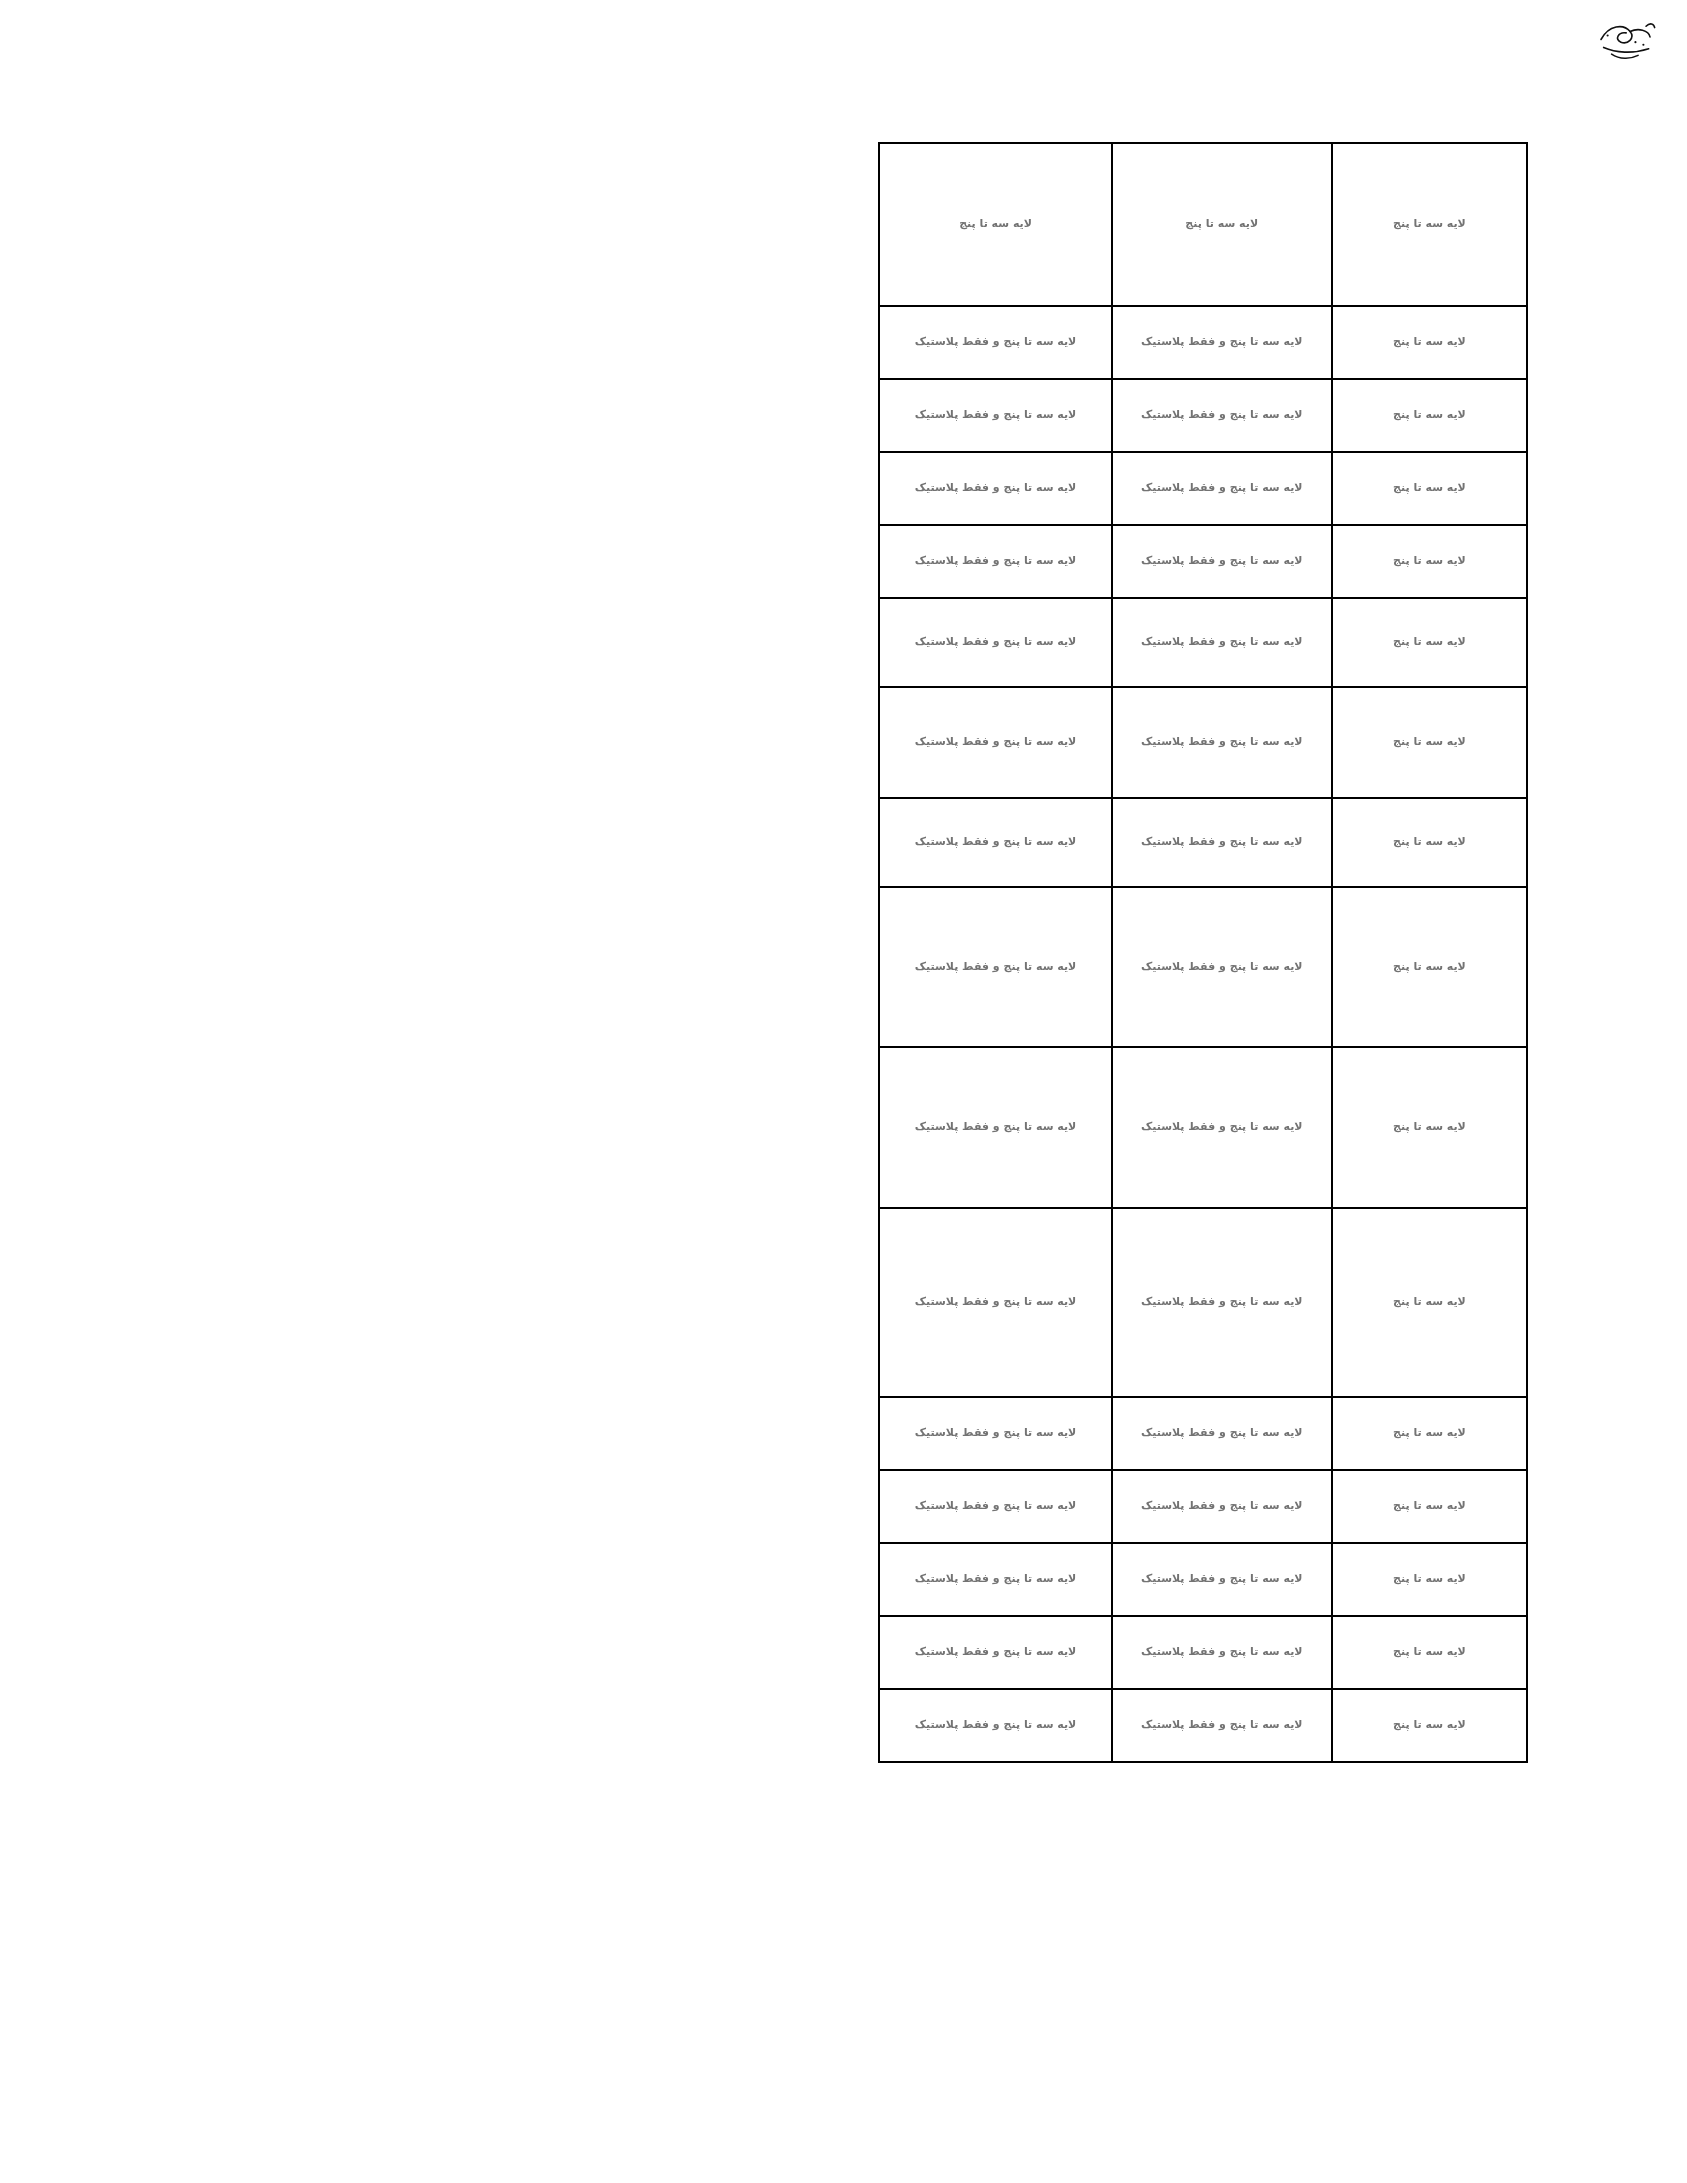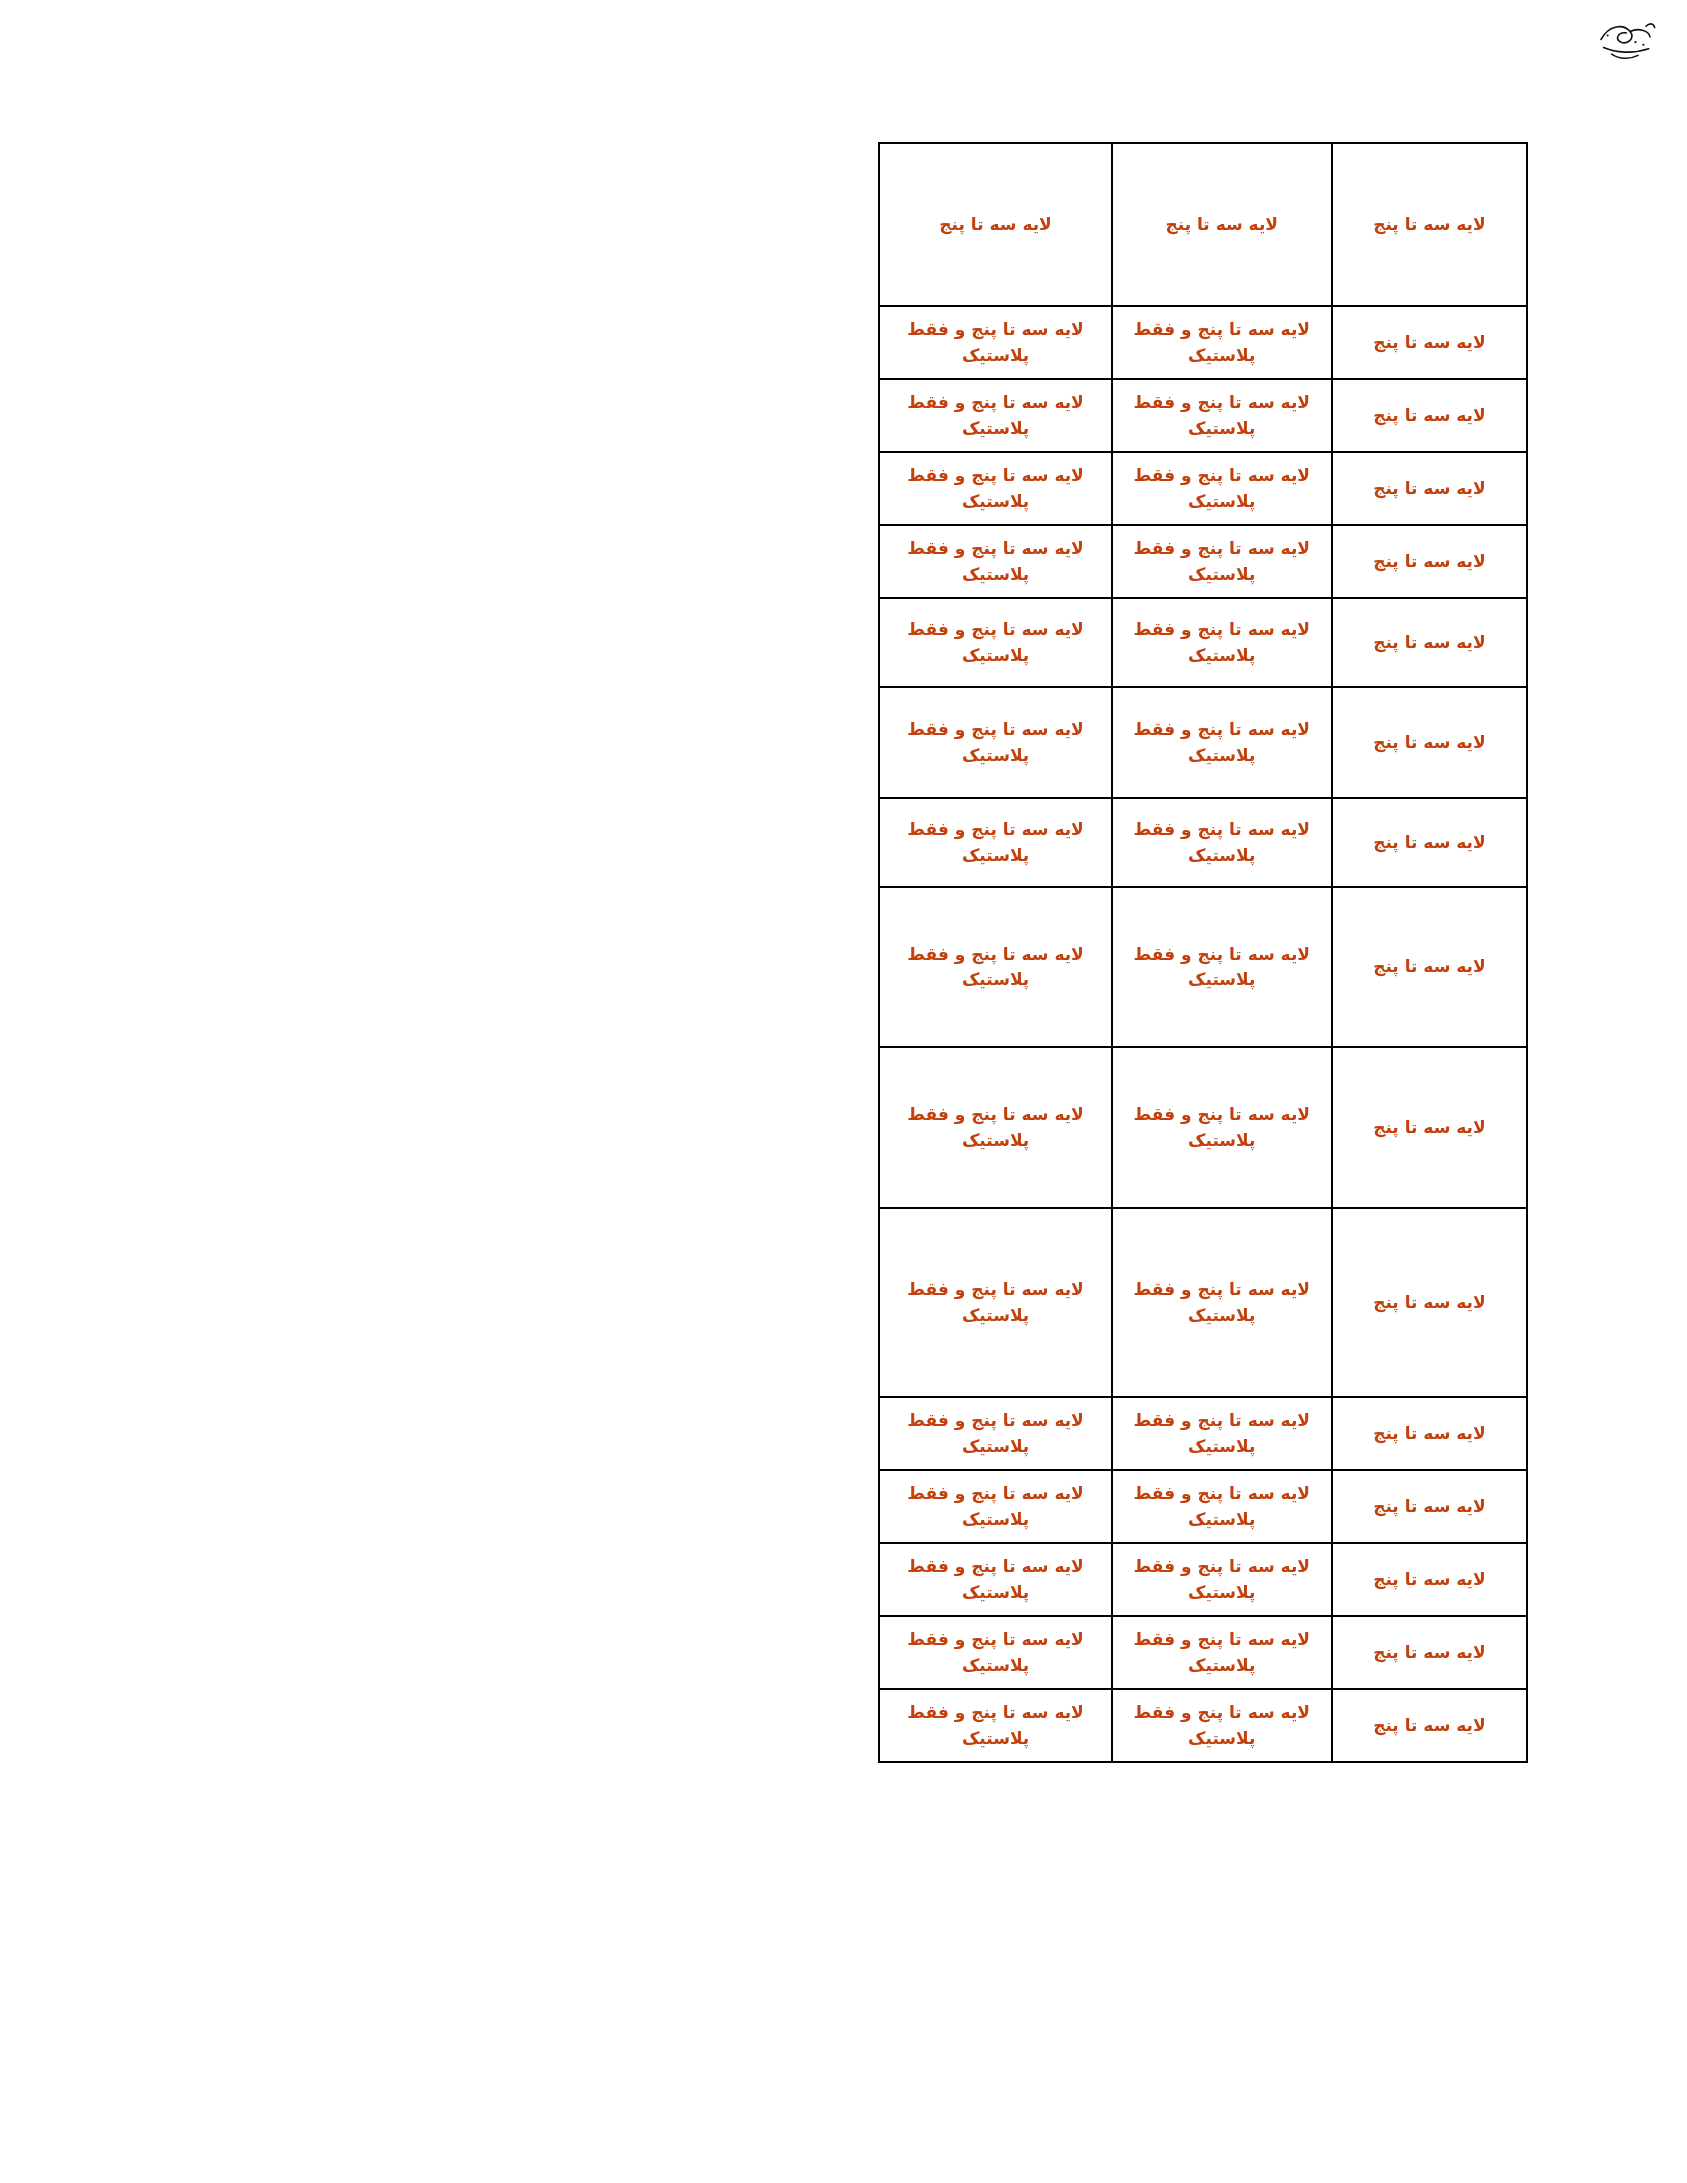--- a/index.html
+++ b/index.html
@@ -52,24 +52,24 @@
     width: 602px;
     direction: rtl;
   }
 
   table.doc-table td {
     border: 2px solid #000000;
     text-align: center;
     vertical-align: middle;
     font-family: "DejaVu Sans", sans-serif;
     font-weight: bold;
-    font-size: 17px;
+    font-size: 11px;
     line-height: 1.5;
     padding: 2.6px 6.6px;
-    color: #c2410c;
+    color: #737373;
   }
 
   
   td.col-c { width: 180px; }
   td.col-b { width: 205px; }
   td.col-a { width: 217px; }
 
   
 </style>
 </head>

